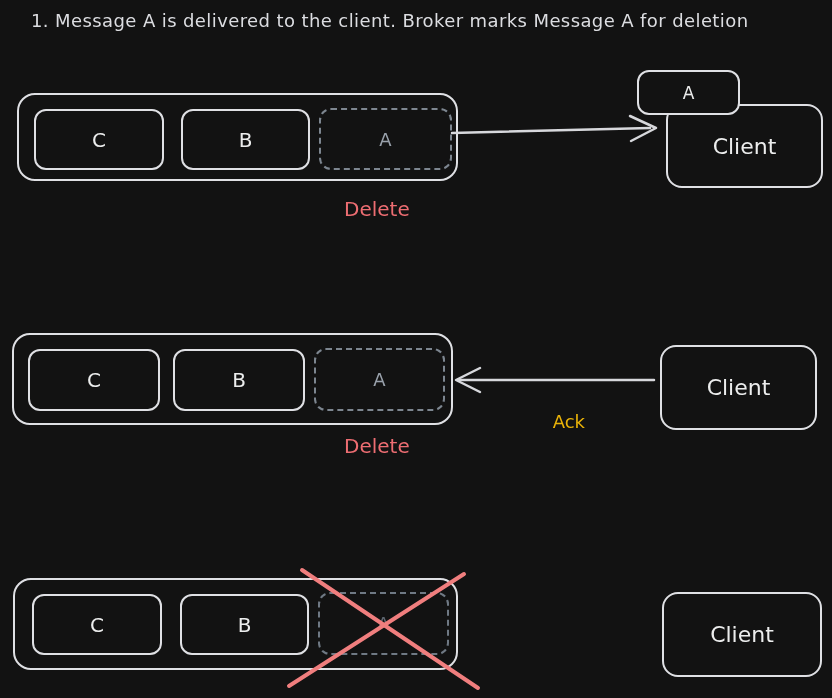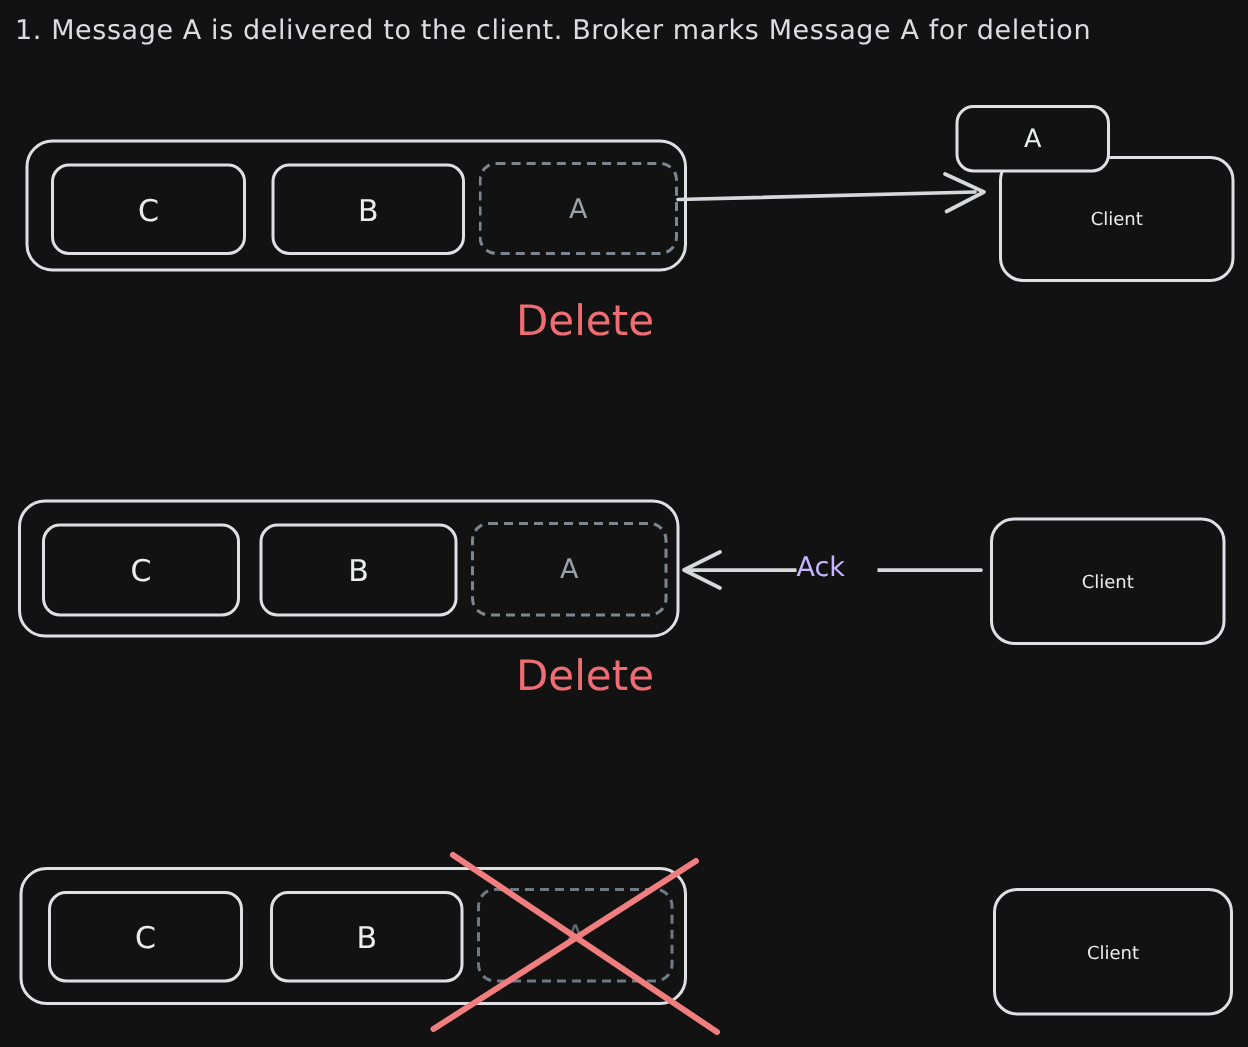--- a/index.html
+++ b/index.html
@@ -12,20 +12,21 @@
     overflow: hidden;
     font-family: "DejaVu Sans", sans-serif;
   }
   .title {
     position: absolute;
     color: #dcdde1;
     font-size: 18px;
     letter-spacing: 0.4px;
     white-space: nowrap;
     z-index: 2;
+    margin-left: 21px;
   }
   .queue {
     position: absolute;
     border: 2.5px solid #dfe0e4;
     border-radius: 18px;
     z-index: 2;
   }
   .msg {
     position: absolute;
     border: 2.5px solid #dfe0e4;
@@ -48,51 +49,52 @@
   }
   .client {
     position: absolute;
     border: 2.5px solid #dfe0e4;
     border-radius: 16px;
     background: #121212;
     display: flex;
     align-items: center;
     justify-content: center;
     color: #eceded;
-    font-size: 12px;
+    font-size: 22px;
     z-index: 2;
   }
   .mini-msg {
     position: absolute;
     border: 2.5px solid #dfe0e4;
     border-radius: 12px;
     background: #121212;
     display: flex;
     align-items: center;
     justify-content: center;
     color: #eceded;
     font-size: 17px;
     z-index: 3;
   }
   .delete-label {
     position: absolute;
     width: 86px;
-    text-align: right;
+    text-align: left;
     color: #ed6d72;
-    font-size: 28px;
+    font-size: 20px;
     z-index: 2;
   }
   .ack-label {
     position: absolute;
     width: 54px;
-    text-align: left;
-    color: #c4b5fd;
+    text-align: right;
+    color: #eab308;
     font-size: 18px;
     background: #121212;
     z-index: 5;
+    margin-top: 43px;
   }
   svg.overlay {
     position: absolute;
     left: 0; top: 0;
     width: 832px; height: 698px;
     z-index: 4;
     pointer-events: none;
   }
 </style>
 </head>

